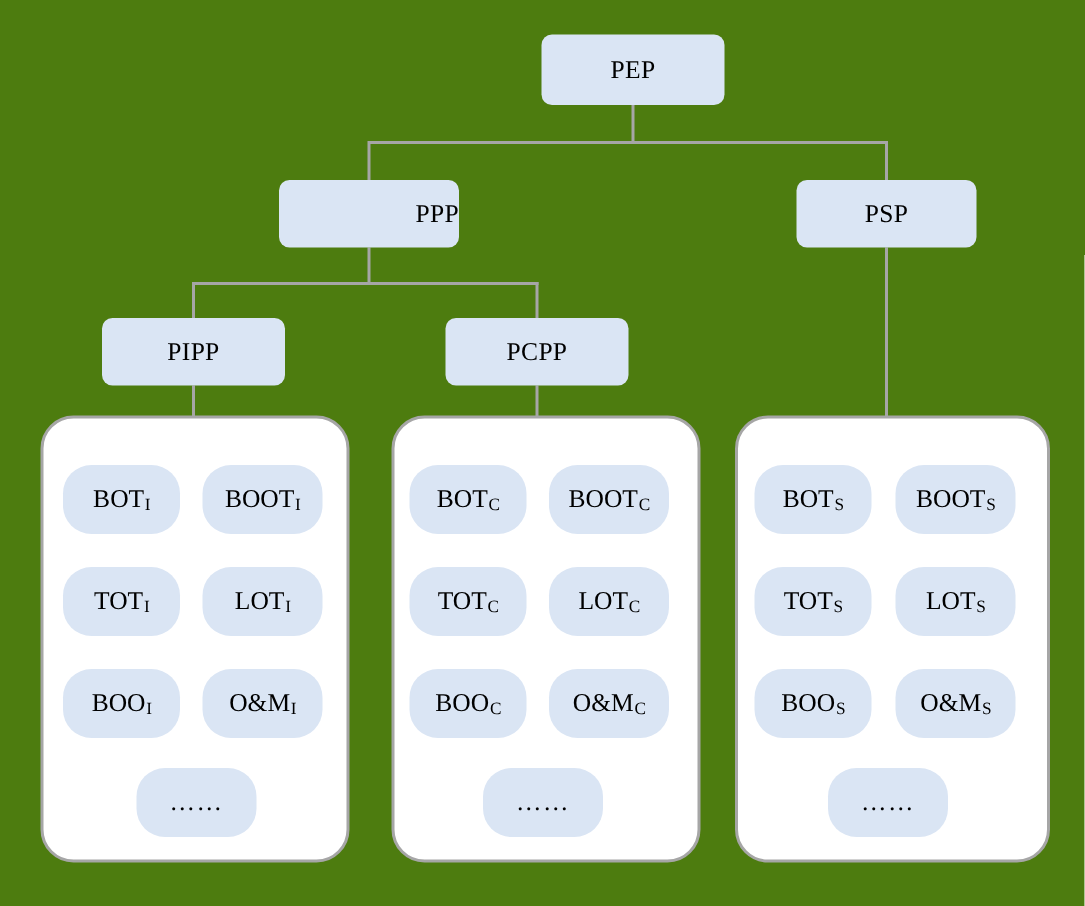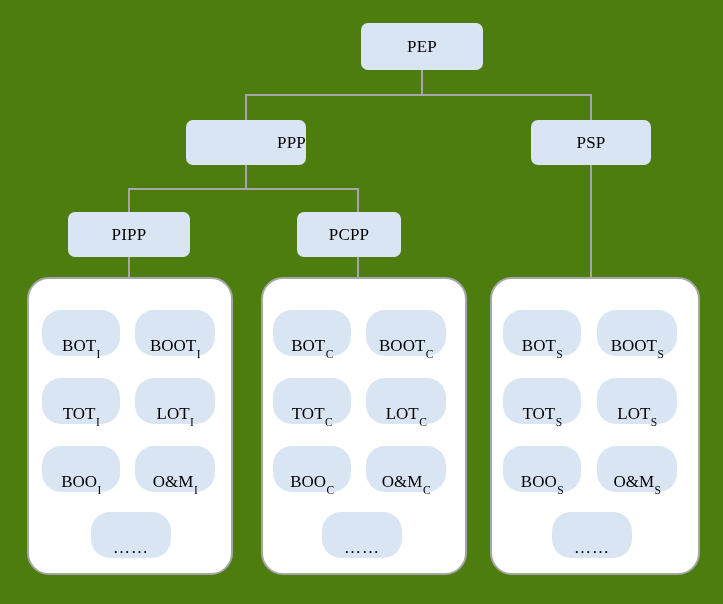--- a/index.html
+++ b/index.html
@@ -51,21 +51,21 @@
     border-radius: 22px;
     box-sizing: border-box;
   }
 
   
   .leaf {
     position: absolute;
     background: #dae5f4;
     border-radius: 19px;
     display: flex;
-    align-items: flex-end;
+    align-items: center;
     justify-content: center;
     font-size: 17px;
     color: #000000;
     box-sizing: border-box;
     white-space: nowrap;
   }
   .leaf .sub {
     font-size: 11.5px;
     vertical-align: baseline;
     position: relative;
@@ -114,21 +114,21 @@
   </div>
 
   <div class="node level2" style="left:531px; top:120px; width:120px; height:45px;">
     <span>PSP</span>
   </div>
 
   <div class="node level3" style="left:68px; top:212px; width:122px; height:45px;">
     <span>PIPP</span>
   </div>
 
-  <div class="node level3" style="left:297px; top:212px; width:104px; height:45px;">
+  <div class="node level3" style="left:297px; top:212px; width:122px; height:45px;">
     <span>PCPP</span>
   </div>
 
   <div class="group" style="left:27px; top:277px; width:206px; height:298px;"></div>
 
   <div class="leaf" style="left:42px;  top:310px; width:78px; height:46px;">
       <span class="leaf-text">BOT</span>
       <span class="sub">I</span>
     </div>
   <div class="leaf" style="left:135px; top:310px; width:80px; height:46px;">

